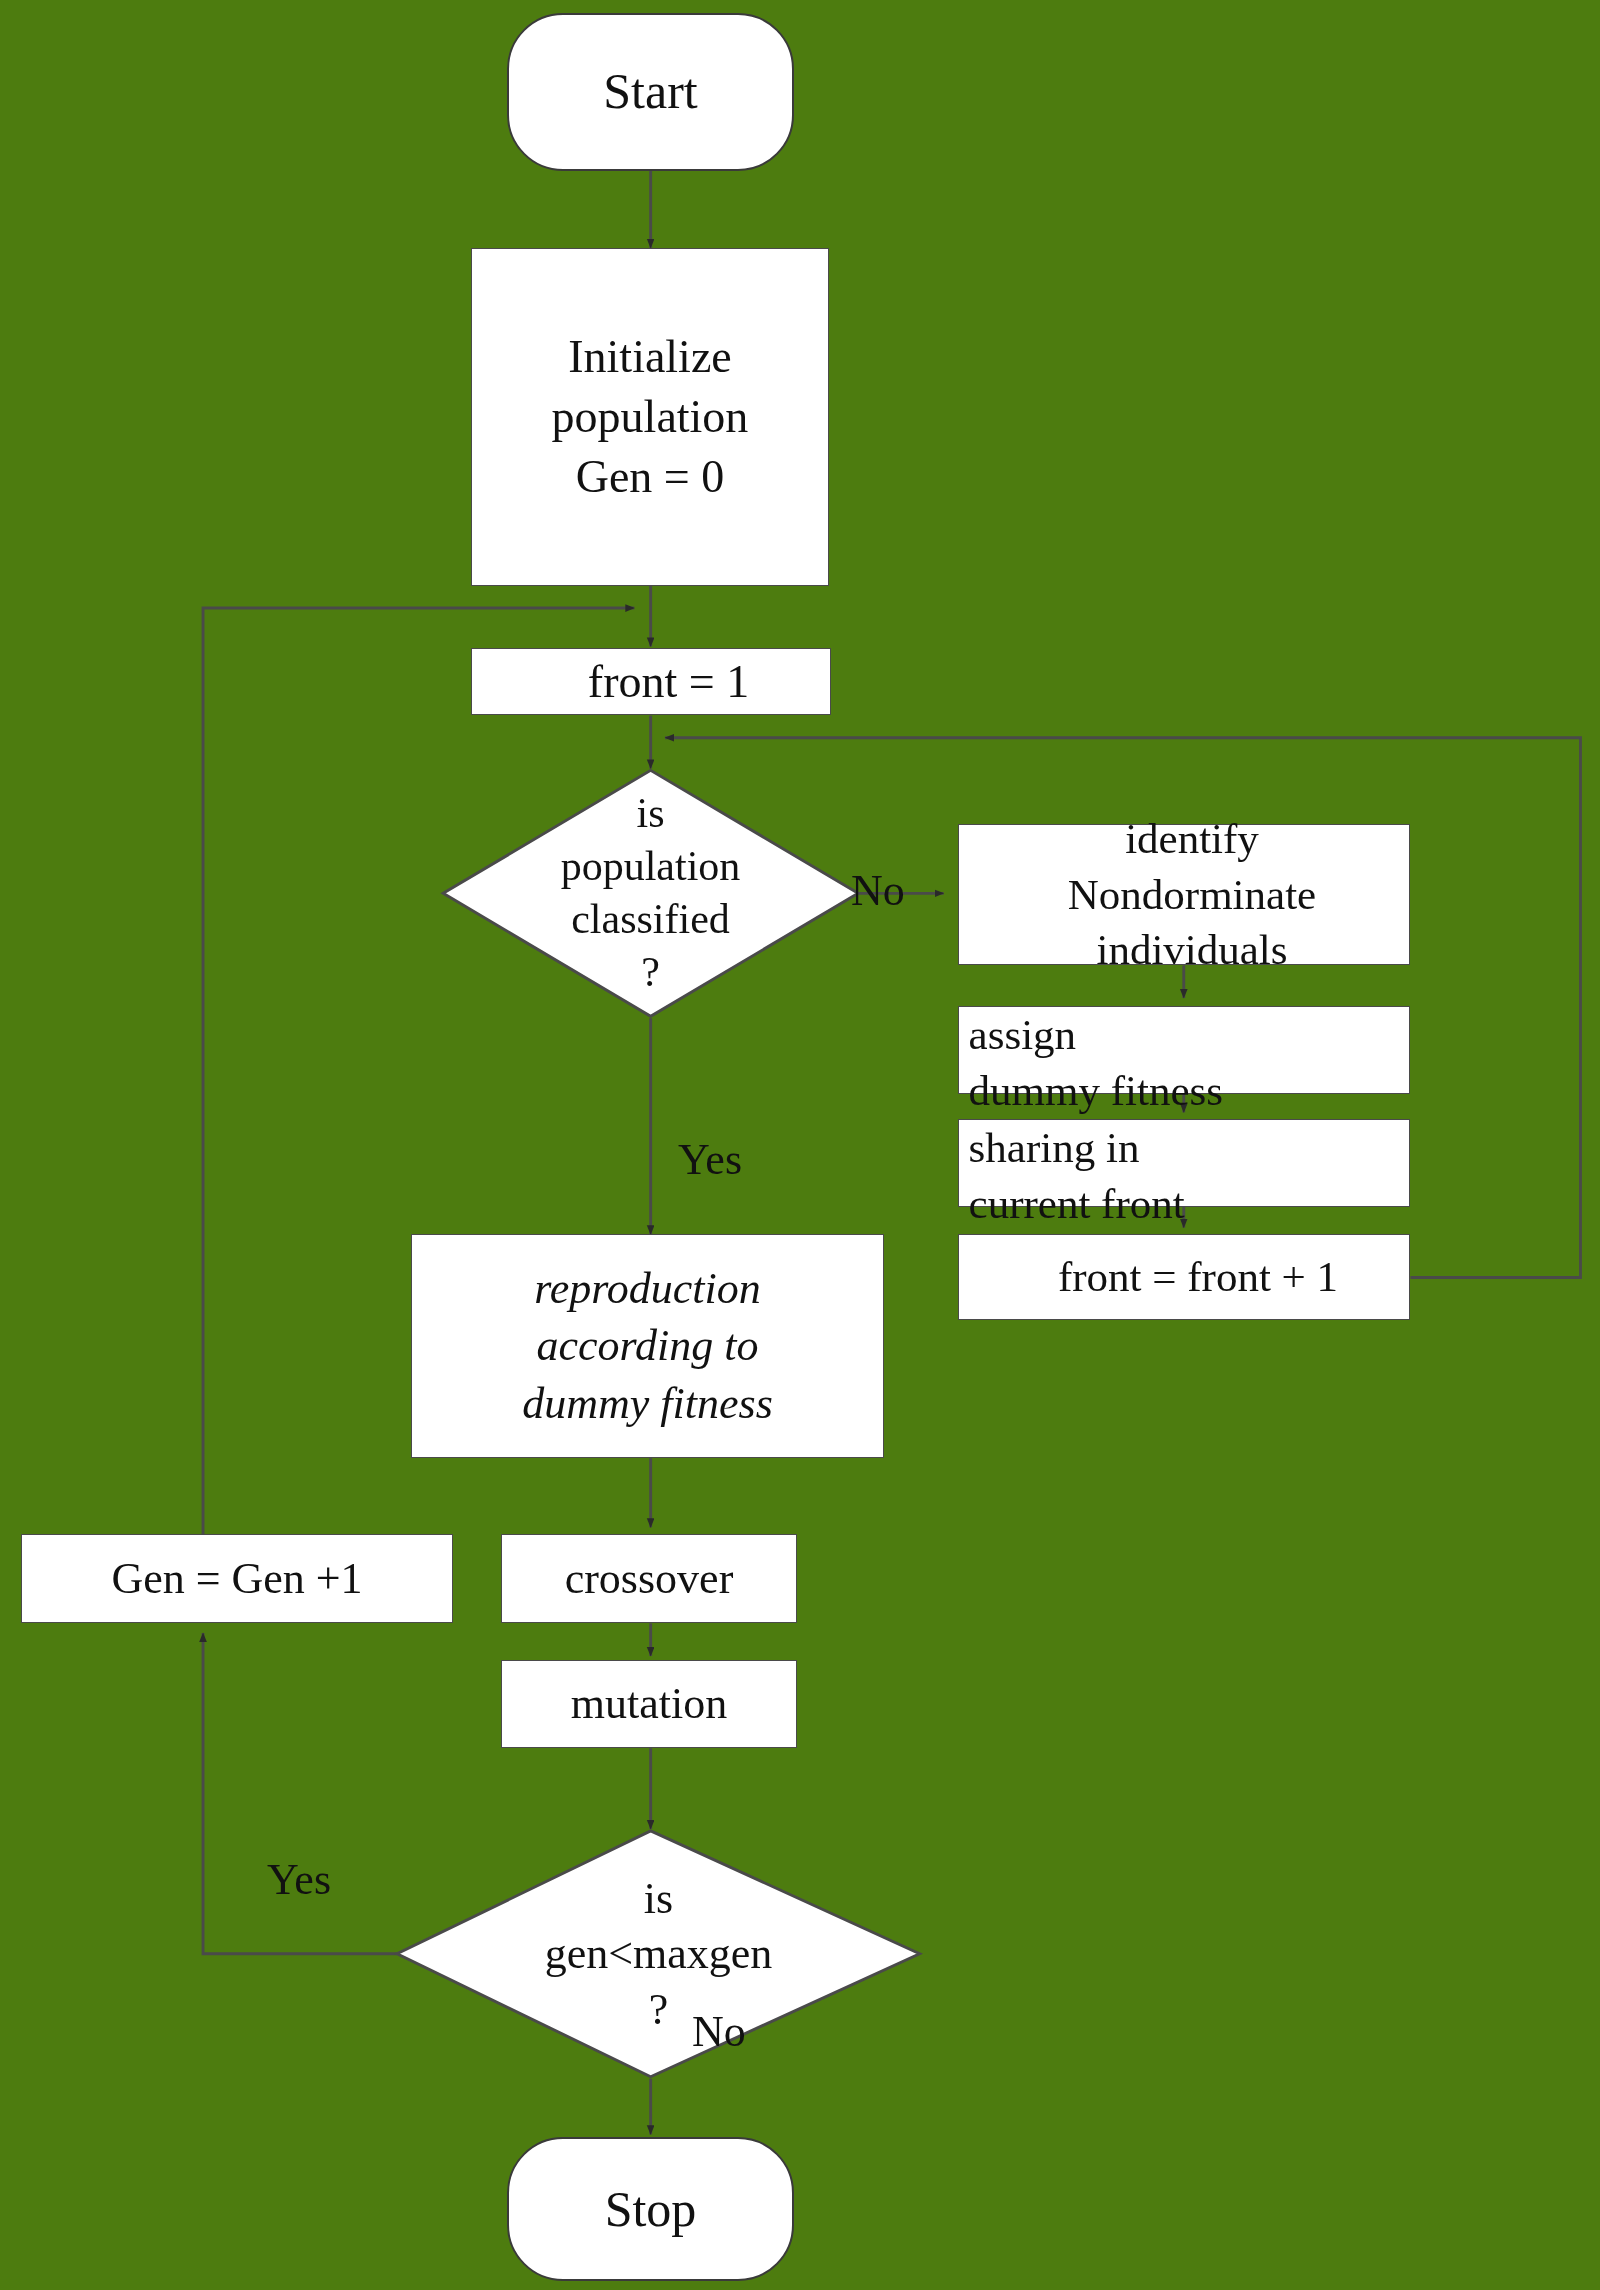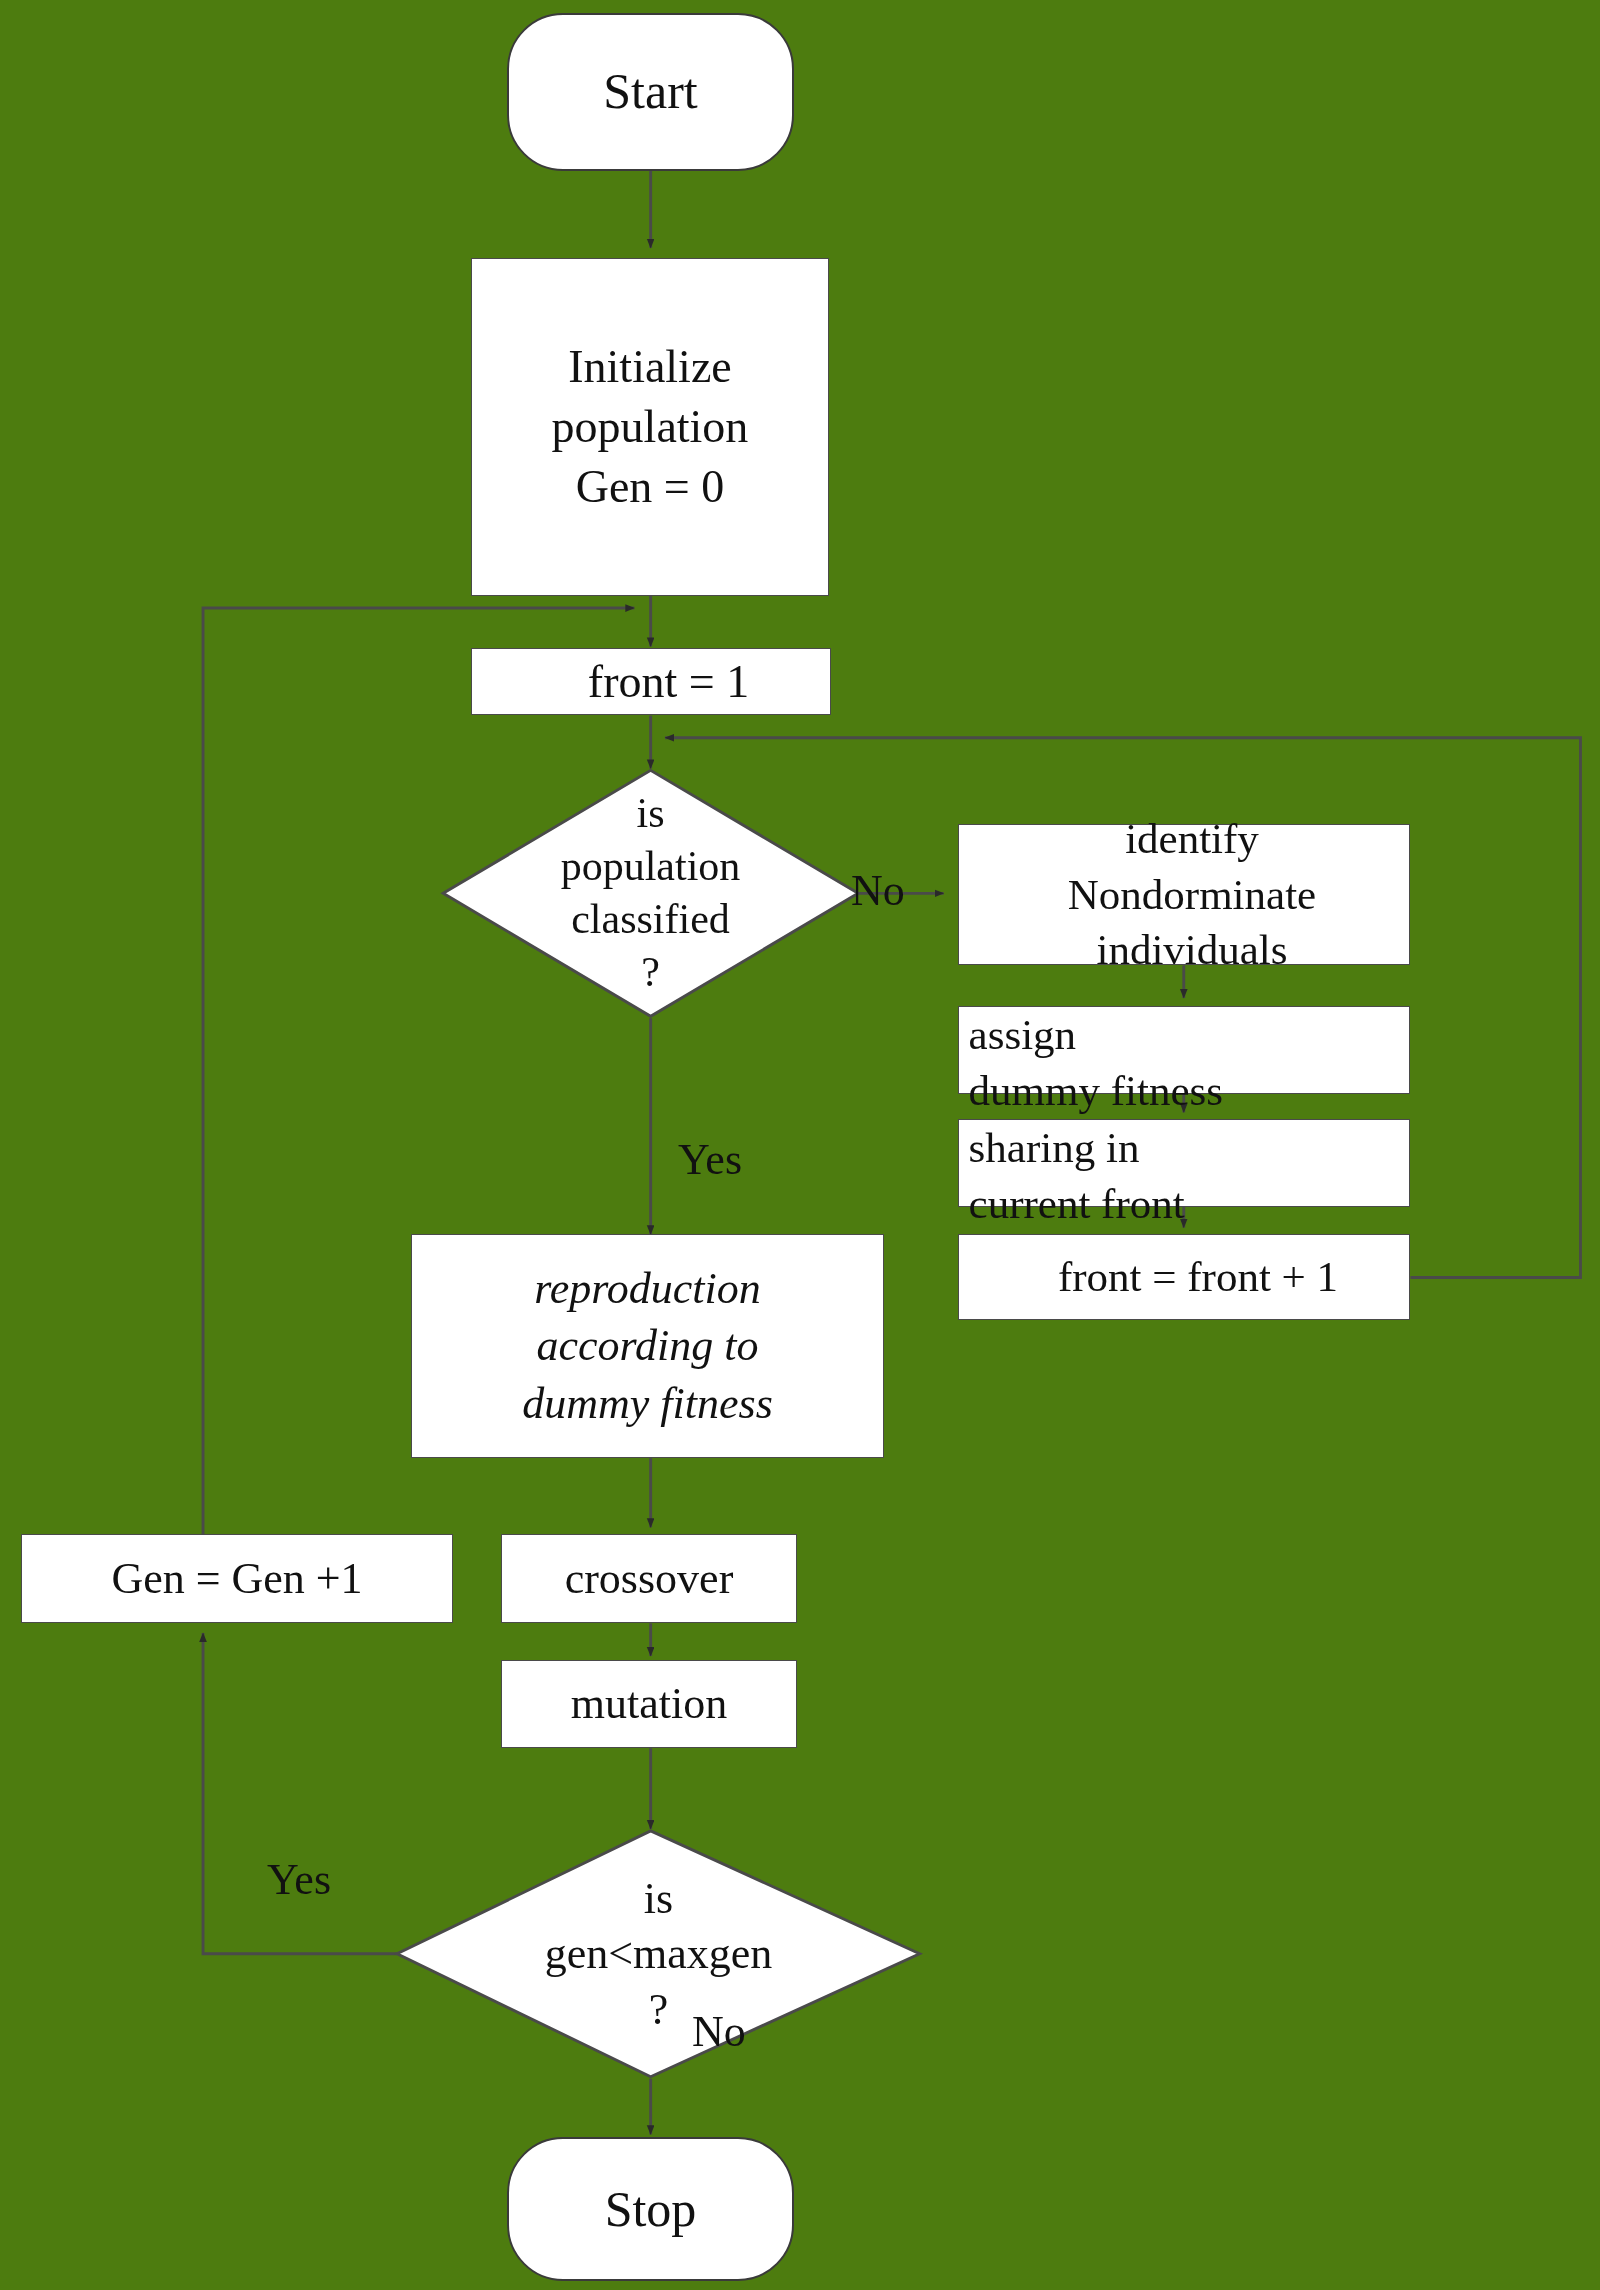--- a/index.html
+++ b/index.html
@@ -110,21 +110,21 @@
     <g stroke="#4a4a4a" stroke-width="3" fill="#ffffff">
       <polygon points="677,802 893,930 677,1058 461,930"></polygon>
       <polygon points="677,1906 957,2034 677,2162 413,2034"></polygon>
     </g>
   </svg>
 
   <div class="node terminator" style="left:507px; top:12.5px; width:287px; height:158px; font-size:50px;">
     <span>Start</span>
   </div>
 
-  <div class="node rect" style="left:471px; top:248px; width:358px; height:338px; font-size:46px; flex-direction:column;margin-top:10px;">
+  <div class="node rect" style="left:471px; top:248px; width:358px; height:338px; font-size:46px; flex-direction:column;">
     <span>Initialize</span>
     <span>population</span>
     <span>Gen = 0</span>
   </div>
 
   <div class="node rect" style="left:471px; top:648px; width:360px; height:67px; font-size:46px;padding-left:35px;">
     <span>front = 1</span>
   </div>
 
   <div class="node diamond" style="left:443px; top:770px; width:415px; height:246px; font-size:42px; flex-direction:column;">

